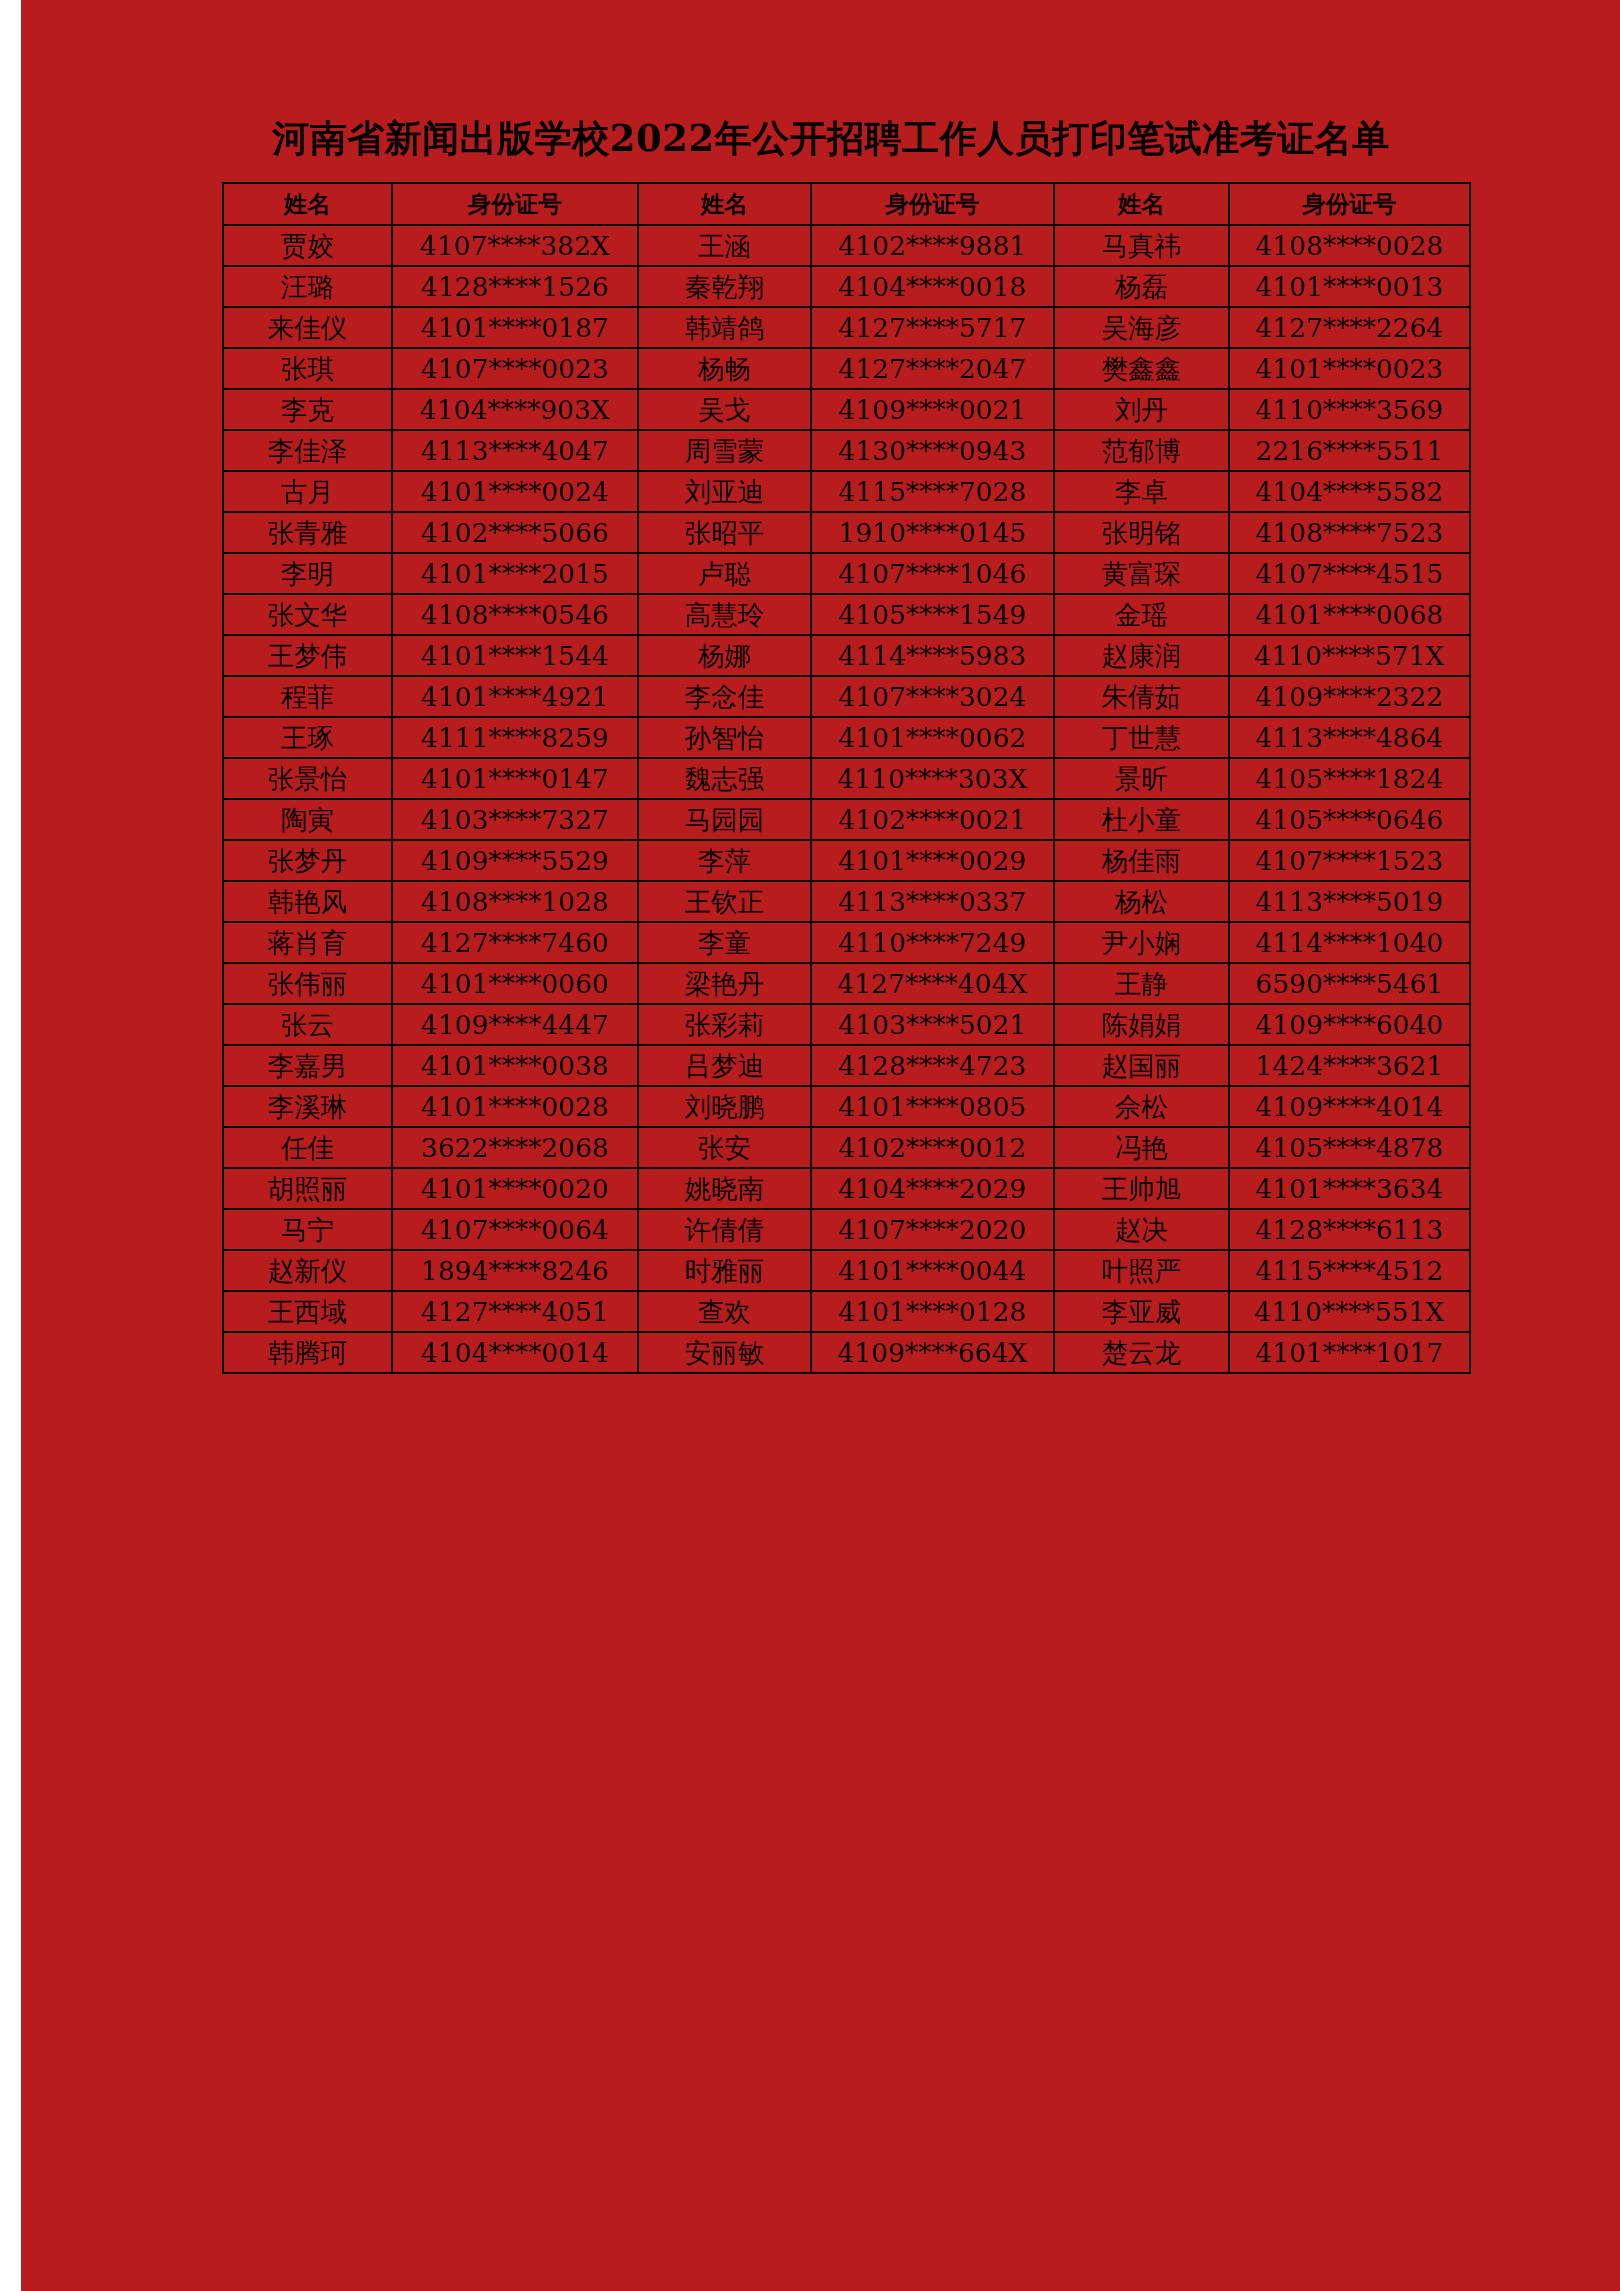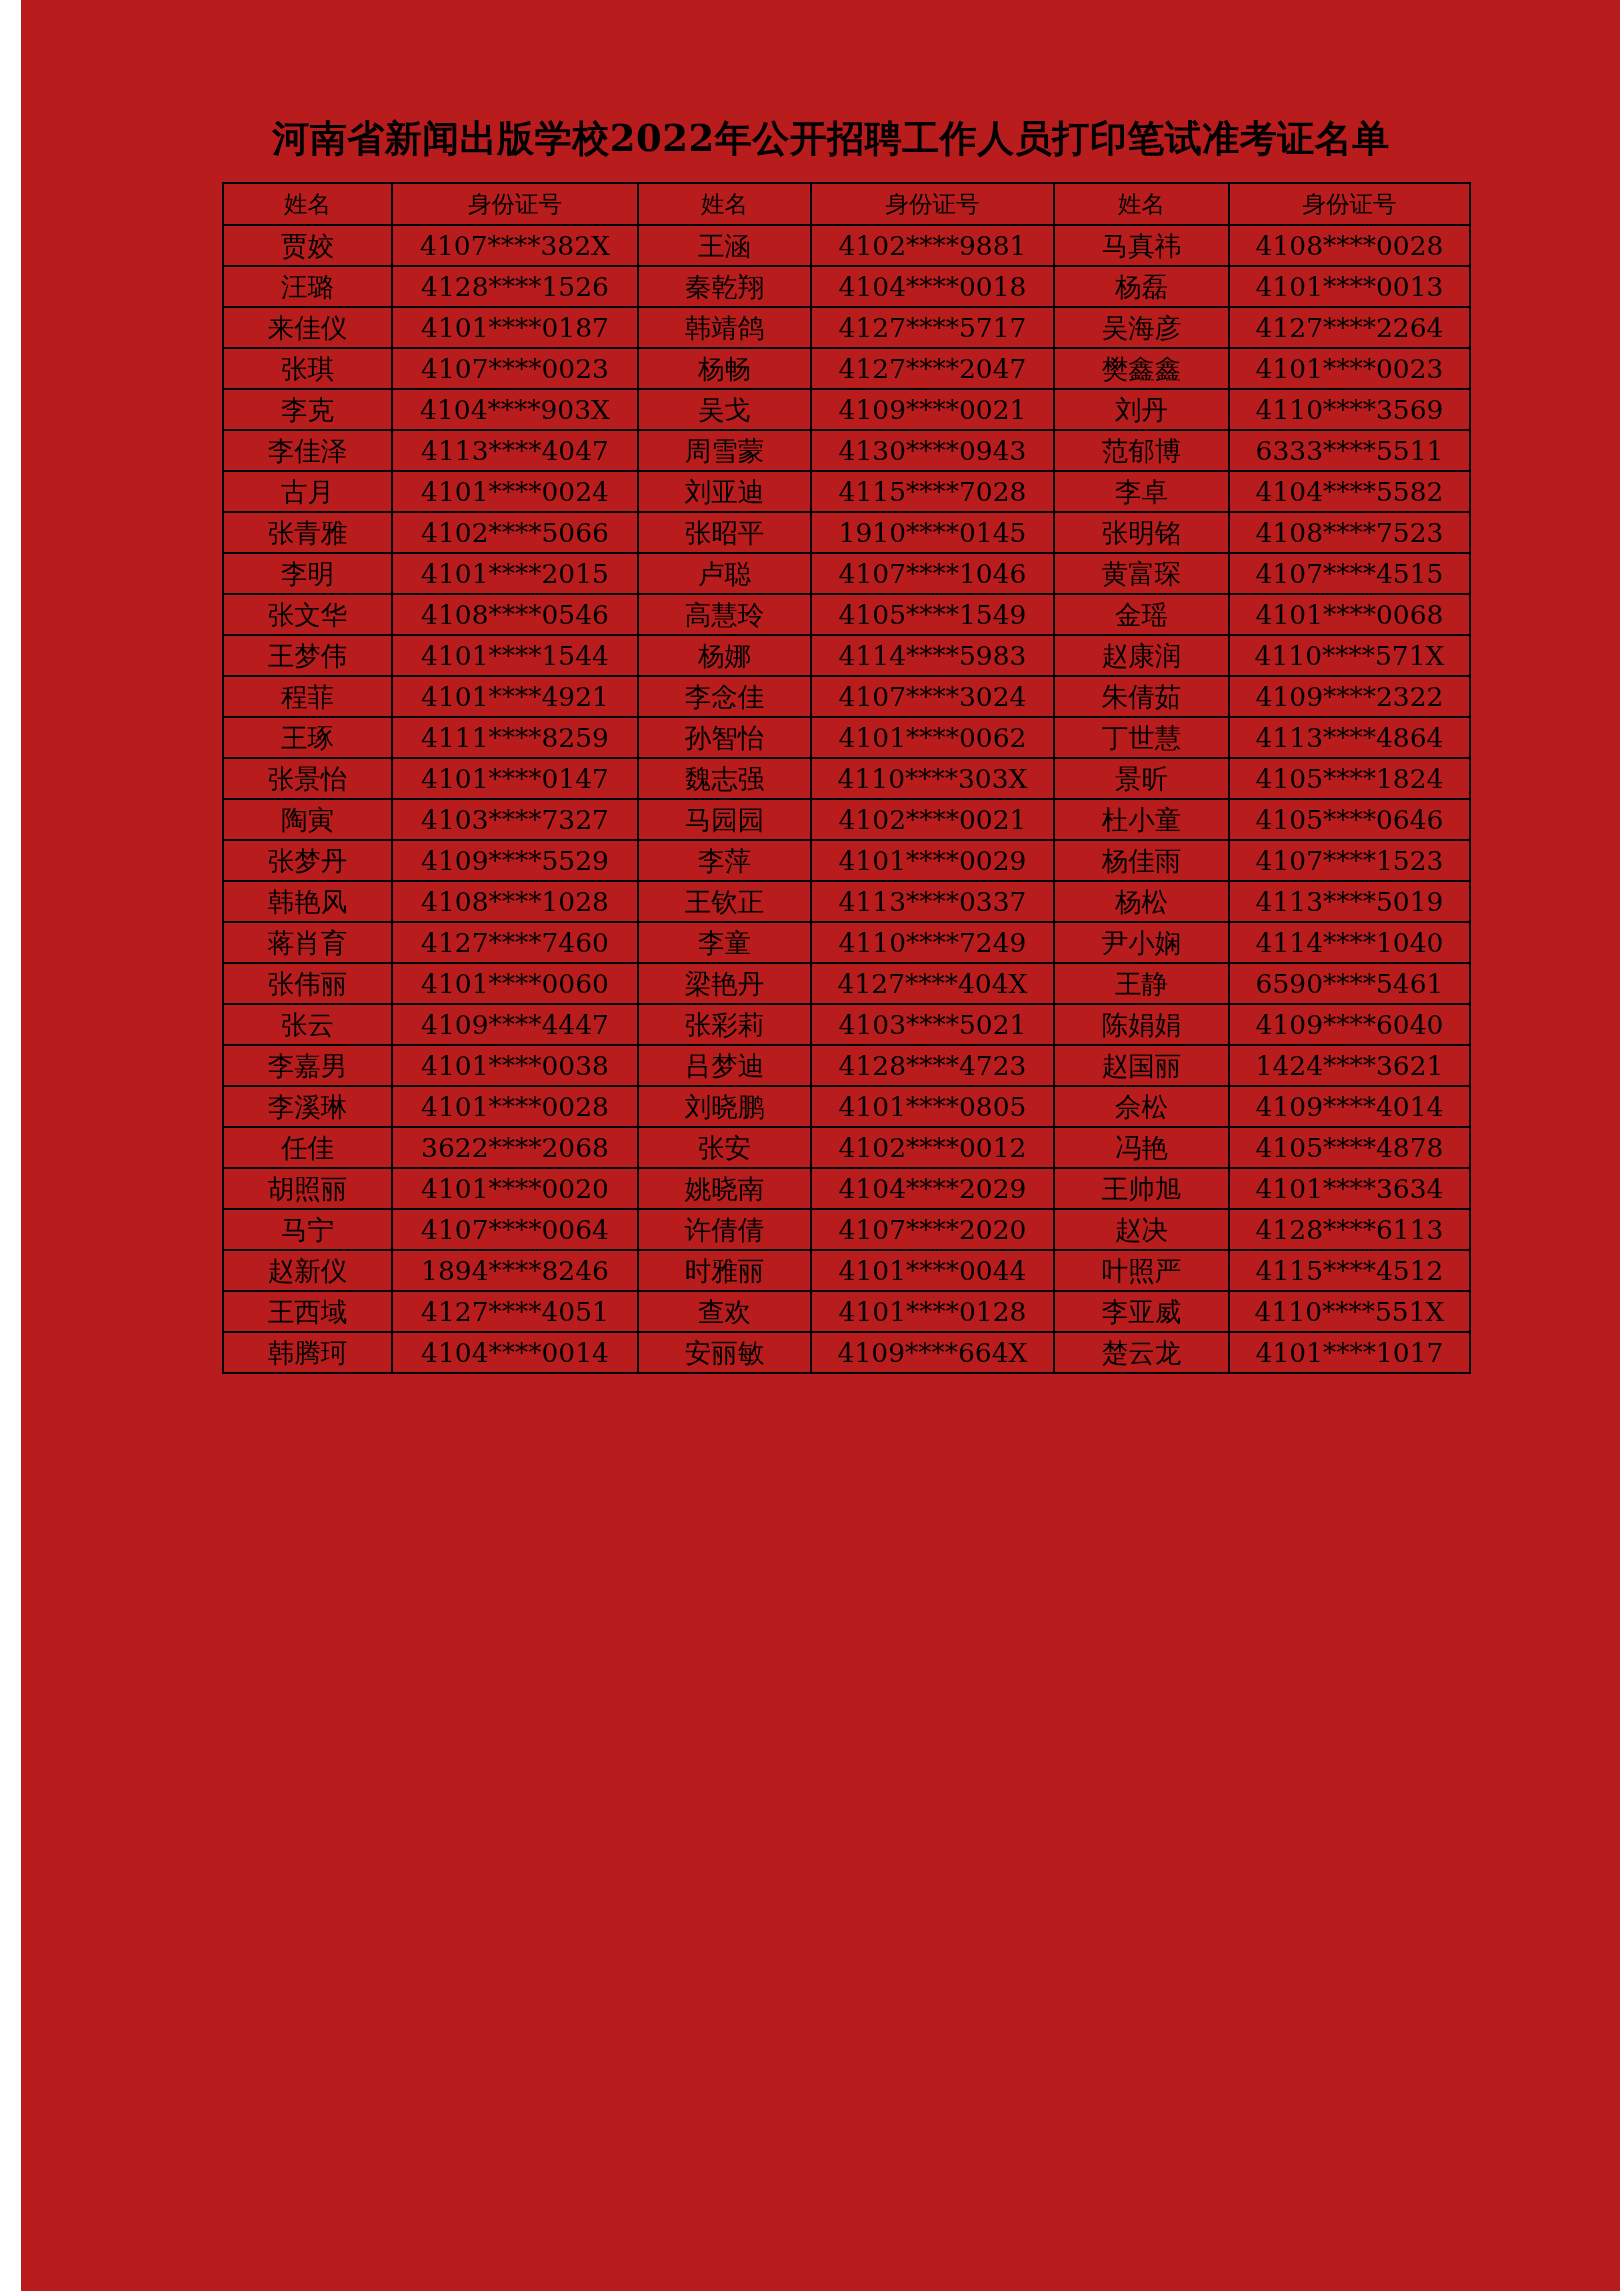--- a/index.html
+++ b/index.html
@@ -41,21 +41,21 @@
     border: 2px solid #000000;
     text-align: center;
     vertical-align: middle;
     white-space: nowrap;
     overflow: hidden;
     padding: 0;
   }
   table.roster th {
     height: 40px;
     font-size: 23.5px;
-    font-weight: normal;
+    font-weight: bold;
   }
   table.roster td {
     height: 39px;
     font-size: 26.5px;
     font-weight: normal;
   }
   col.c-name  { width: 169px; }
   col.c-id    { width: 246px; }
   col.c-name2 { width: 173px; }
   col.c-id2   { width: 243px; }
@@ -127,21 +127,21 @@
           <td>4109****0021</td>
           <td>刘丹</td>
           <td>4110****3569</td>
         </tr>
         <tr>
           <td>李佳泽</td>
           <td>4113****4047</td>
           <td>周雪蒙</td>
           <td>4130****0943</td>
           <td>范郁博</td>
-          <td>6333****5511</td>
+          <td>2216****5511</td>
         </tr>
         <tr>
           <td>古月</td>
           <td>4101****0024</td>
           <td>刘亚迪</td>
           <td>4115****7028</td>
           <td>李卓</td>
           <td>4104****5582</td>
         </tr>
         <tr>

